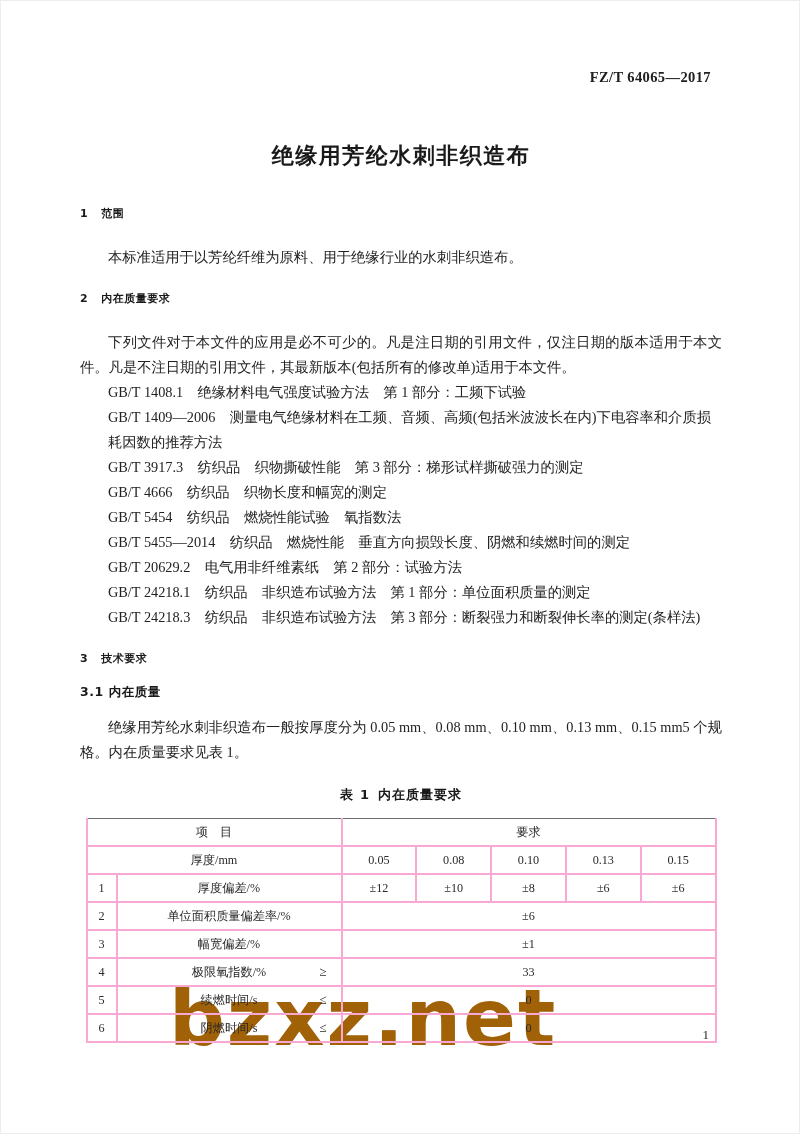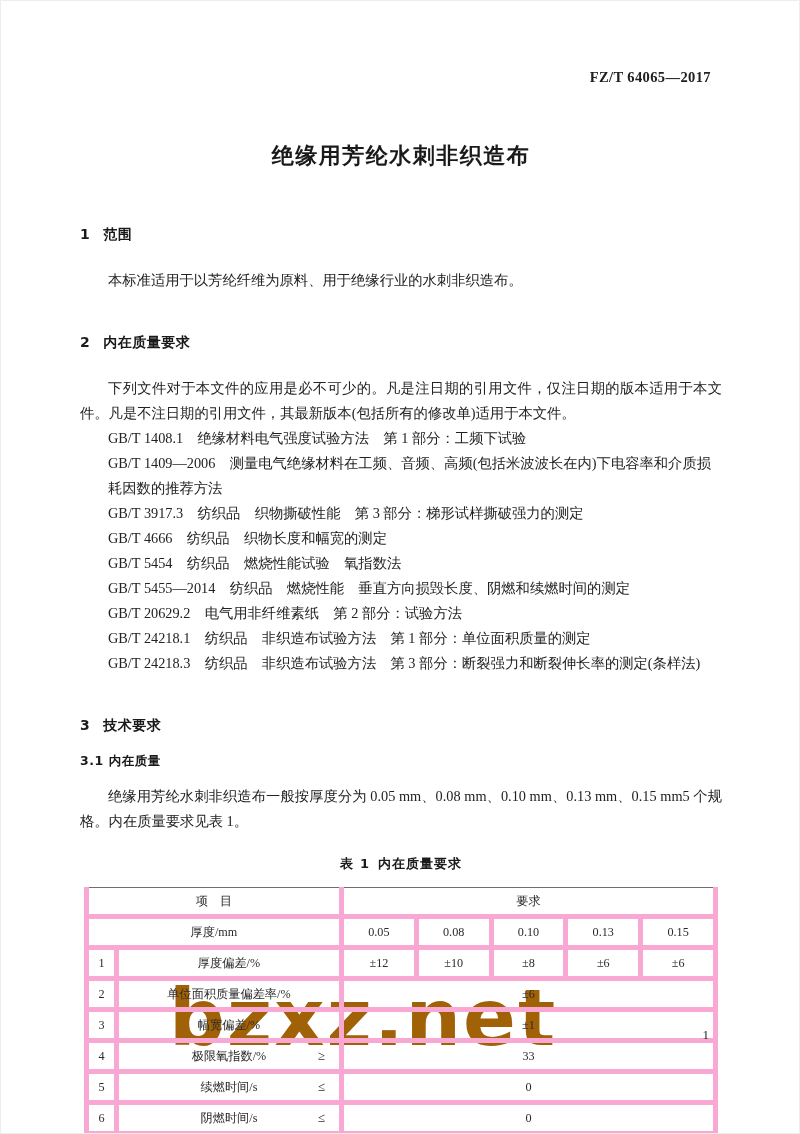--- a/index.html
+++ b/index.html
@@ -69,24 +69,23 @@
   .body {
     position: absolute;
     top: 205px;
     left: 79px;
     width: 642px;
   }
 
   .h1 {
     font-family: "DejaVu Sans", "Liberation Sans", sans-serif;
     font-weight: bold;
-    font-size: 14px;
+    font-size: 11px;
     color: #1a1a1a;
     letter-spacing: 0.5px;
-    margin-top: 20px;
   }
   .h1 .num { margin-right: 13px; }
 
   .h2 {
     font-family: "DejaVu Sans", "Liberation Sans", sans-serif;
     font-weight: bold;
     font-size: 12.5px;
     color: #1a1a1a;
     letter-spacing: 0.5px;
   }
@@ -129,21 +128,21 @@
   
   table.spec {
     border-collapse: collapse;
     width: 629px;
     margin: 0 auto;
     table-layout: fixed;
     font-size: 12.2px;
     color: #2a2a2a;
   }
   table.spec td {
-    border: 5px solid #f9a8d4;
+    border: 2px solid #f9a8d4;
     height: 26px;
     padding: 0 6px;
     text-align: center;
     vertical-align: middle;
     background: transparent;
   }
   table.spec td.outer-top { border-top: 1.6px solid #6e6e6e; }
   table.spec .c-no      { width: 30px; }
   table.spec .c-item    { width: 225px; }
   table.spec .c-val     { width: 74.8px; }

